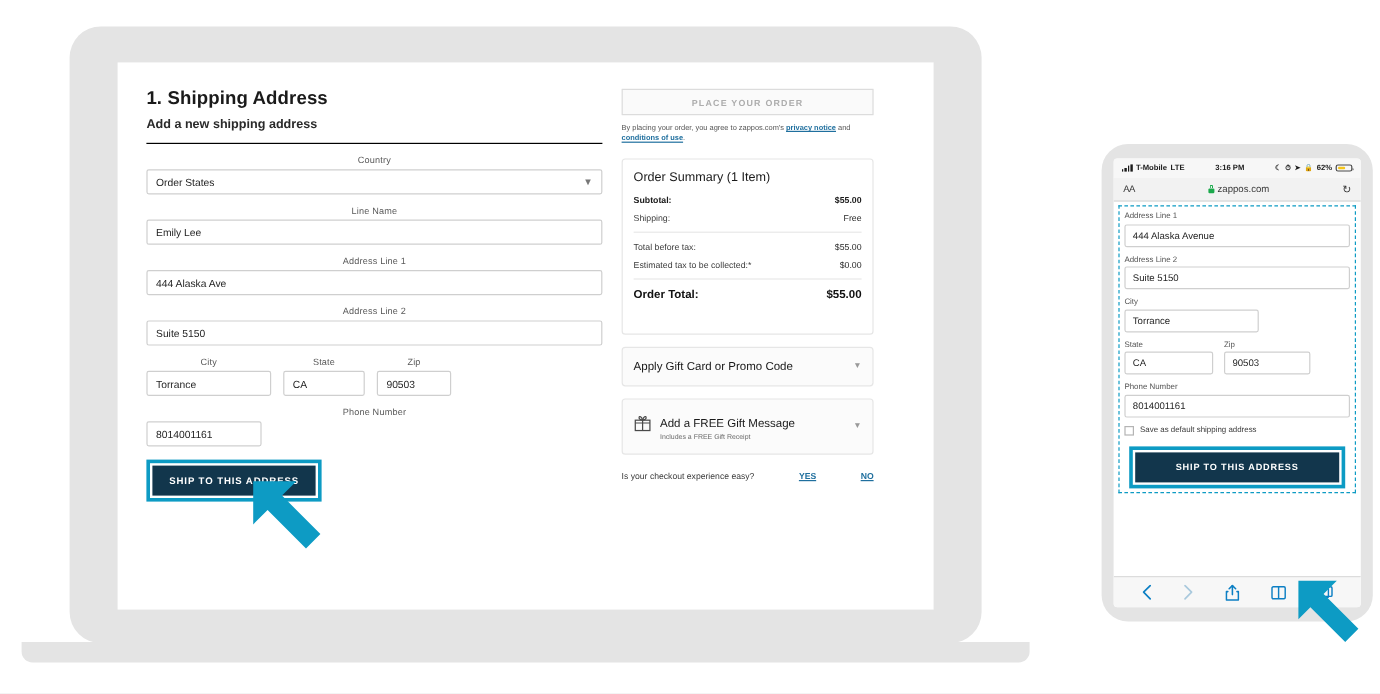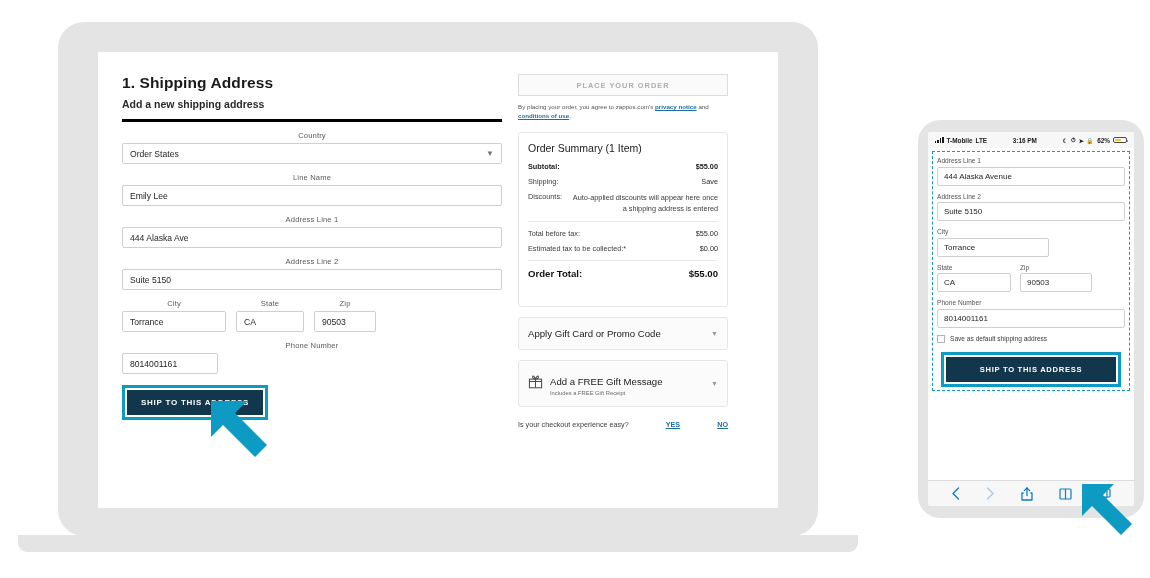--- a/index.html
+++ b/index.html
@@ -26,21 +26,21 @@
     position: absolute; left: 40px; top: 30px; width: 680px; height: 456px;
     background: #ffffff; overflow: hidden;
   }
 
   
   .page { display: flex; padding: 22px 24px 0 24px; gap: 16px; }
   .col-form { width: 380px; }
   .col-summary { width: 210px; }
 
   h1.step-title { font-size: 15.5px; font-weight: bold; color: #1a1a1a; letter-spacing: .1px; }
-  .subtitle { font-size: 10.5px; font-weight: bold; color: #2a2a2a; margin-top: 6px; padding-bottom: 9px; border-bottom: 3px solid #000000; }
+  .subtitle { font-size: 10.5px; font-weight: bold; color: #2a2a2a; margin-top: 6px; padding-bottom: 9px; border-bottom: 1px solid #000000; }
 
   .field { margin-top: 9px; text-align: center; }
   .field-label { font-size: 7.6px; color: #5a5a5a; margin-bottom: 3px; letter-spacing: .15px; }
   .input {
     height: 21px; border: 1px solid #cfcfcf; background: #fff; border-radius: 2px;
     display: flex; align-items: center; padding: 0 7px;
     font-size: 8.6px; color: #1f1f1f;
   }
   .input.select { justify-content: space-between; }
   .chev { color: #777; font-size: 8px; line-height: 1; }
@@ -226,25 +226,21 @@
 
         <div class="summary-card">
           <div class="summary-title">Order Summary (1 Item)</div>
 
           <div class="sline bold">
             <span class="lbl">Subtotal:</span>
             <span class="val">$55.00</span>
           </div>
           <div class="sline">
             <span class="lbl">Shipping:</span>
-            <span class="val">Save</span>
-          </div>
-          <div class="sline">
-            <span class="lbl">Discounts:</span>
-            <span class="val multi">Auto-applied discounts will appear here once a shipping address is entered</span>
+            <span class="val">Free</span>
           </div>
           <div class="divider"></div>
           <div class="sline">
             <span class="lbl">Total before tax:</span>
             <span class="val">$55.00</span>
           </div>
           <div class="sline">
             <span class="lbl">Estimated tax to be collected:*</span>
             <span class="val">$0.00</span>
           </div>
@@ -314,20 +310,31 @@
         <span style="font-size:6px">⏱</span>
         <span style="font-size:6px">➤</span>
         <span style="font-size:6px">🔒</span>
         <span>62%</span>
         <span class="batt">
             <i></i>
           </span>
       </span>
     </div>
 
+    <div class="urlbar">
+      <span class="aa">AA</span>
+      <span class="urlmid">
+        <span class="lock">
+            <b></b>
+            <i></i>
+          </span>
+        <span>zappos.com</span>
+      </span>
+      <span class="reload">↻</span>
+    </div>
 
     <div class="phone-form">
       <div class="dash-sel"></div>
 
       <div class="p-field">
         <div class="p-label">Address Line 1</div>
         <div class="p-input">444 Alaska Avenue</div>
       </div>
 
       <div class="p-field">

